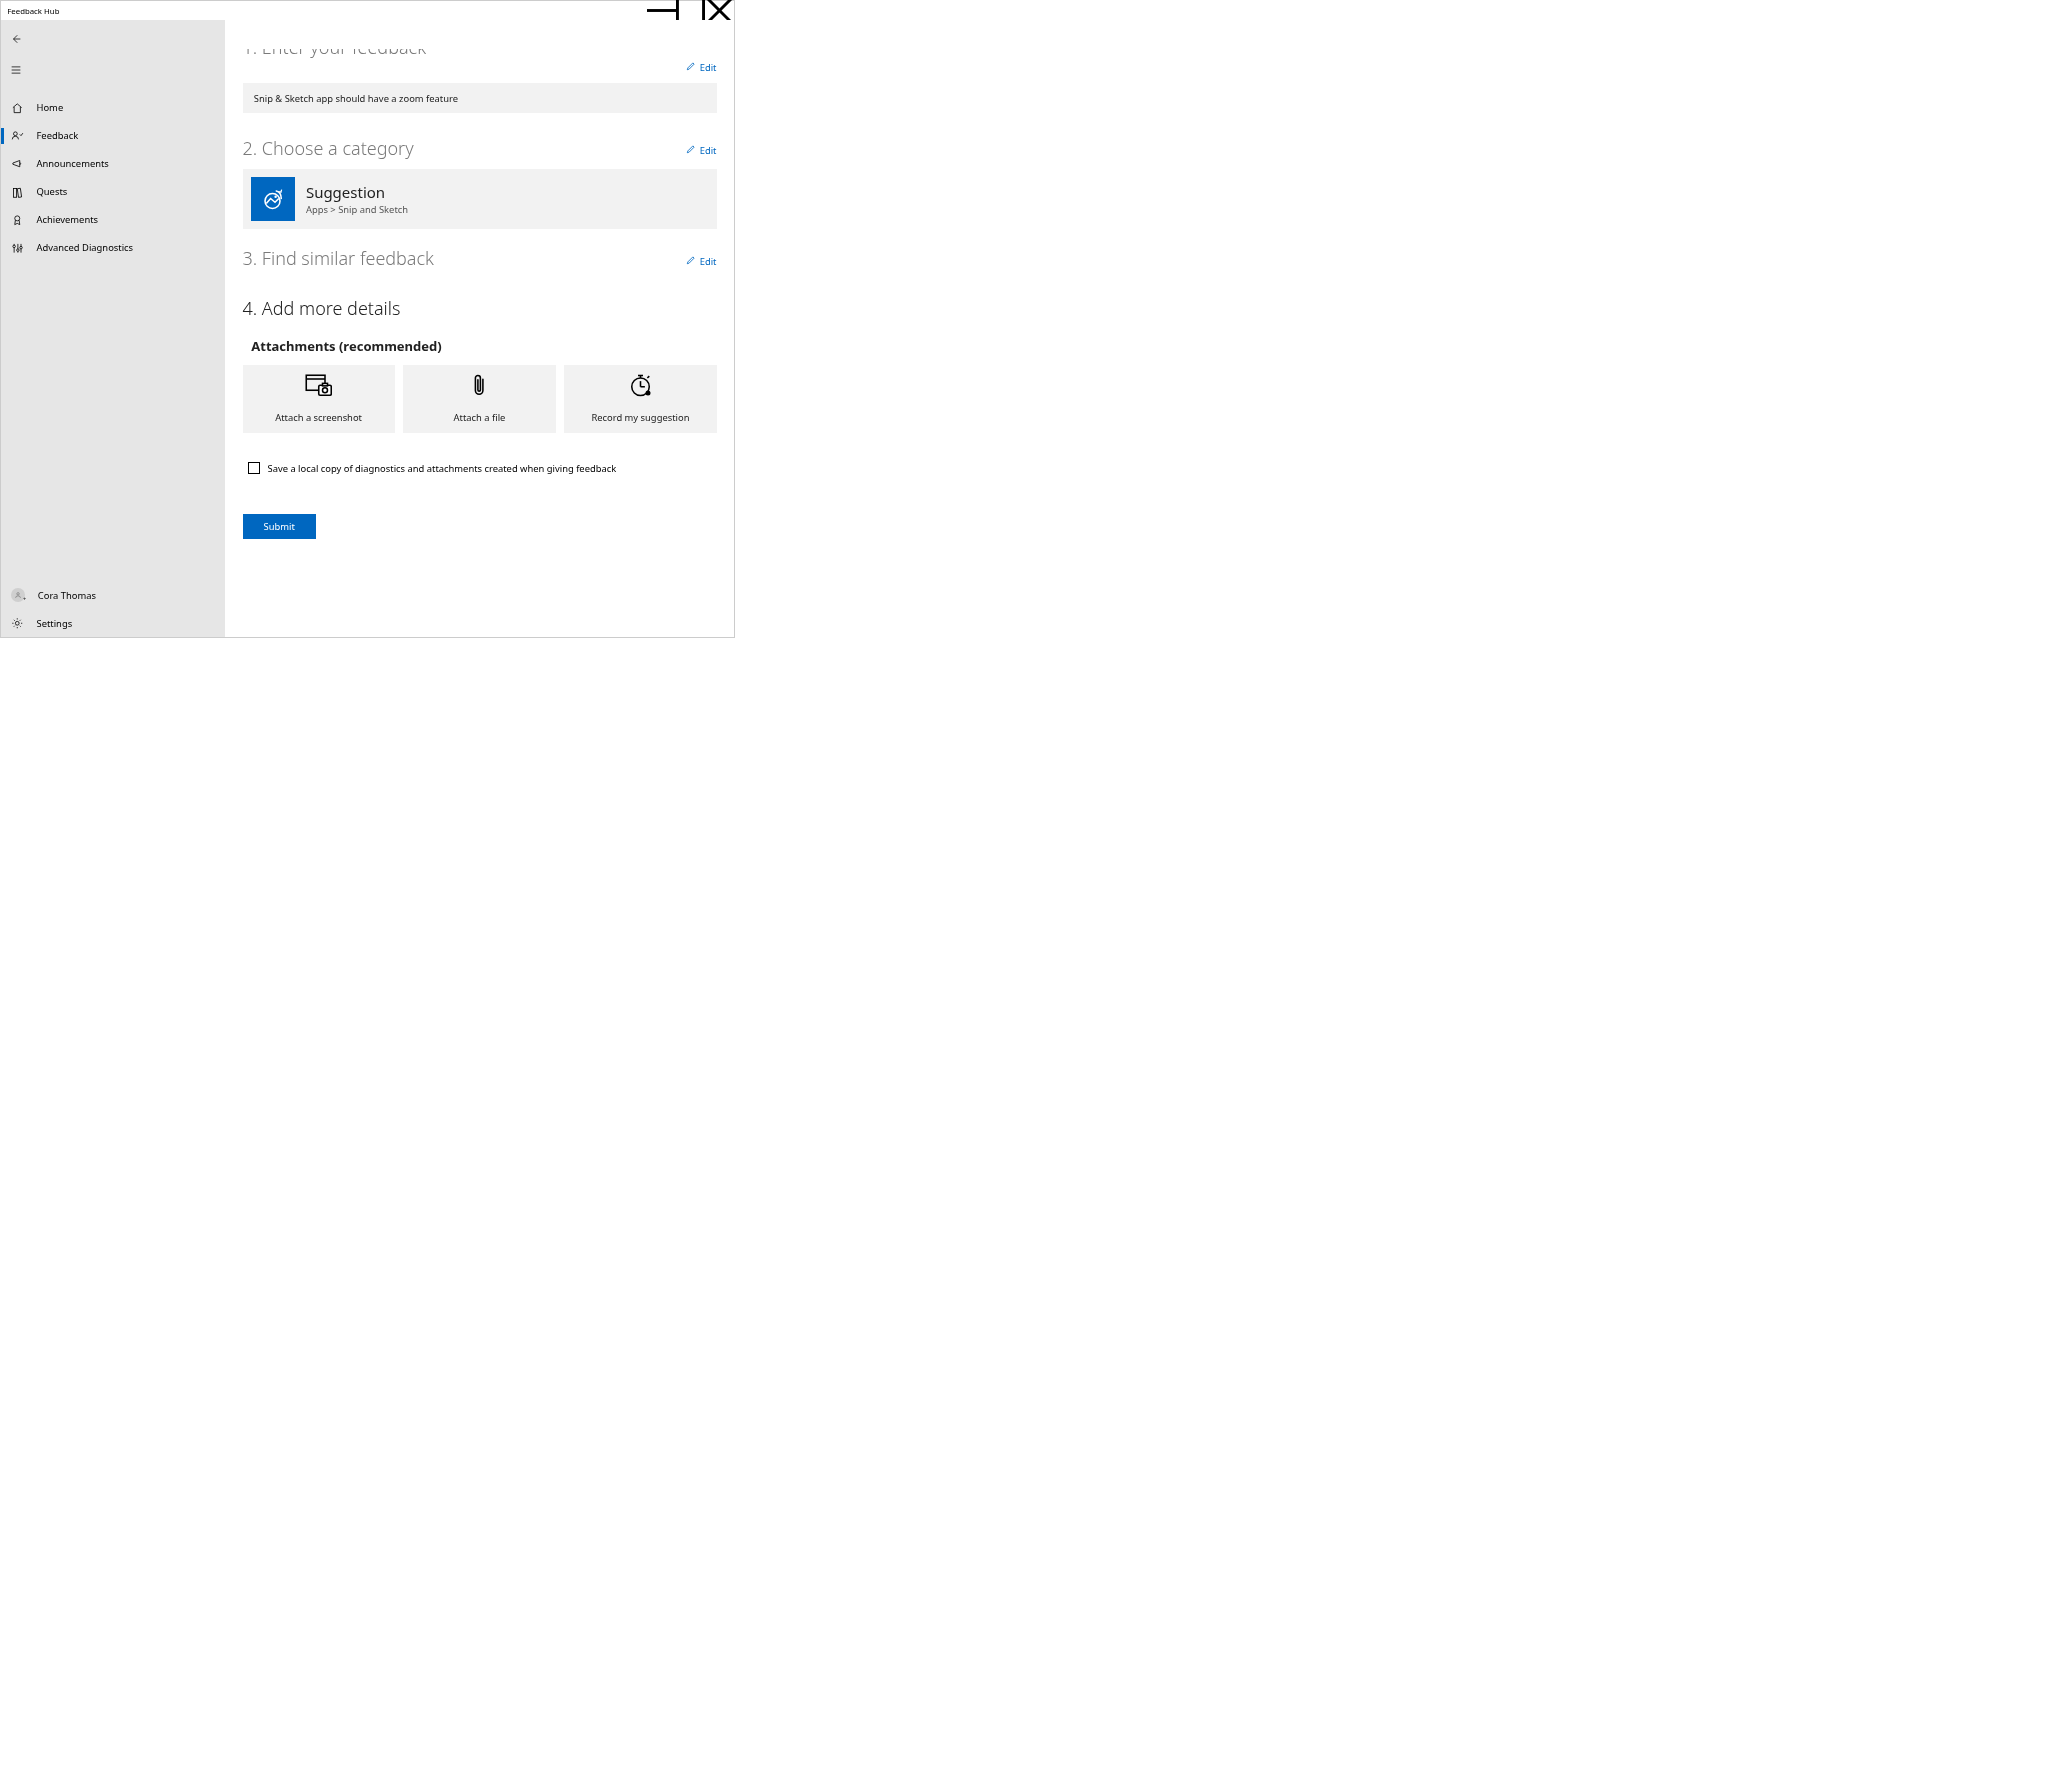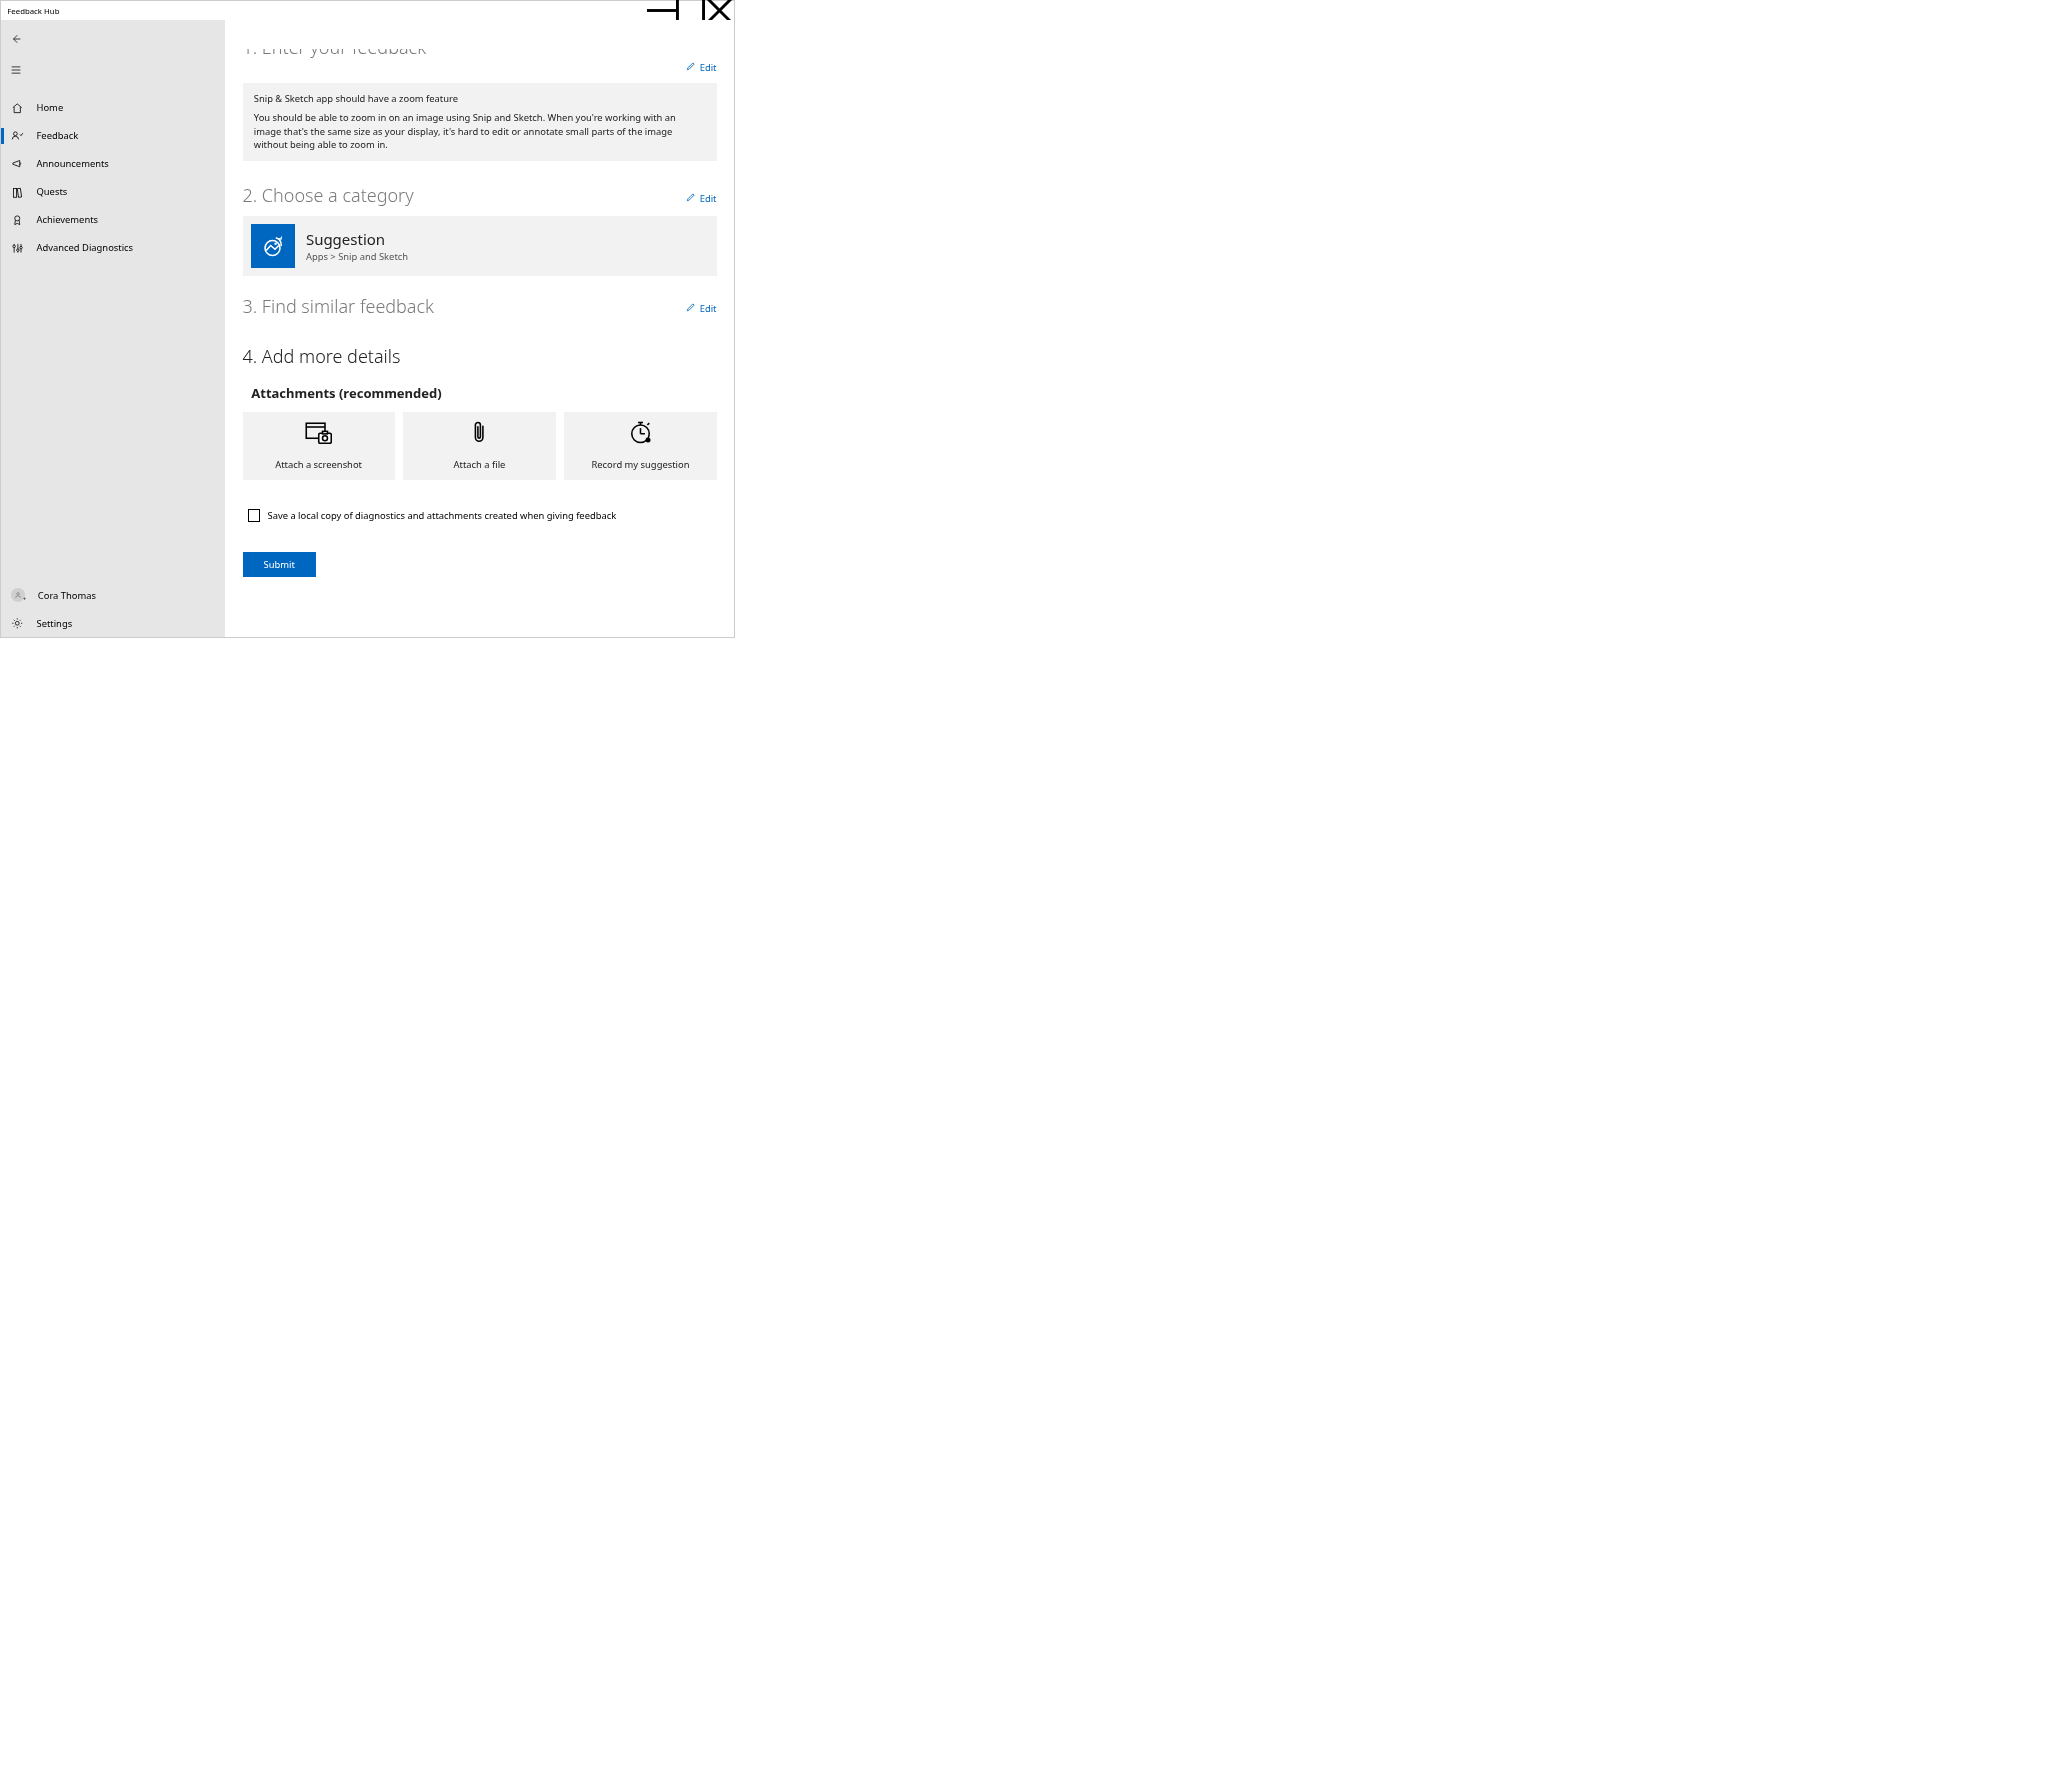--- a/index.html
+++ b/index.html
@@ -42,21 +42,21 @@
   .new-fb { background:#f2f2f2; padding: 8.8px 11.3px; margin-top: 7.5px; }
   .new-fb .t1 { font-size: 9.4px; color:#222; }
   .new-fb .t2 { font-size: 9.4px; color:#777; margin-top: 1.3px; }
   .subhead { font-size: 13px; font-weight: 700; color:#222; margin-top: 16.3px; margin-left: 8.8px; }
   .att-row { display:flex; gap: 8.8px; margin-top: 10px; }
   .att-card { flex:1; background:#f2f2f2; height: 68px; display:flex; flex-direction:column; align-items:center; justify-content:center; gap: 13px; }
   .att-card .ico { height: 25px; display:flex; align-items:center; justify-content:center; }
   .att-card .lbl { font-size: 9.4px; color:#222; }
   .chk-row { display:flex; align-items:center; gap: 7.5px; margin-top: 29px; margin-left: 5px; }
   .chk { width: 12.5px; height: 12.5px; border: 1.3px solid #000; }
-  .submit { margin-top: 30px; background: #0067c0; color:#fff; border:none; padding: 6.3px 21px; font-size: 9.4px; }
+  .submit { margin-top: 39px; background: #0067c0; color:#fff; border:none; padding: 6.3px 21px; font-size: 9.4px; }
   .sec-gap { margin-top: 22.5px; }
   .sec-gap2 { margin-top: 17.5px; }
   .sec-gap3 { margin-top: 26px; }
 </style>
 </head>
 <body>
 
 <div class="win">
   <div class="titlebar">
     <span>Feedback Hub</span>
@@ -191,21 +191,20 @@
               <svg viewBox="0 0 16 16">
                   <path d="M2 14 L3 11 L11 3 L13 5 L5 13 Z" fill="none" stroke="#0067c0" stroke-width="1.3"></path>
                 </svg>
             </span>
             <span>Edit</span>
           </div>
         </div>
 
         <div class="block">
           <div class="title">Snip &amp; Sketch app should have a zoom feature</div>
-          <div class="desc">You should be able to zoom in on an image using Snip and Sketch. When you're working with an image that's the same size as your display, it's hard to edit or annotate small parts of the image without being able to zoom in.</div>
         </div>
 
         <div class="head-row sec-gap">
           <div class="section-h">2. Choose a category</div>
           <div class="edit-link">
             <span>
               <svg viewBox="0 0 16 16">
                   <path d="M2 14 L3 11 L11 3 L13 5 L5 13 Z" fill="none" stroke="#0067c0" stroke-width="1.3"></path>
                 </svg>
             </span>

